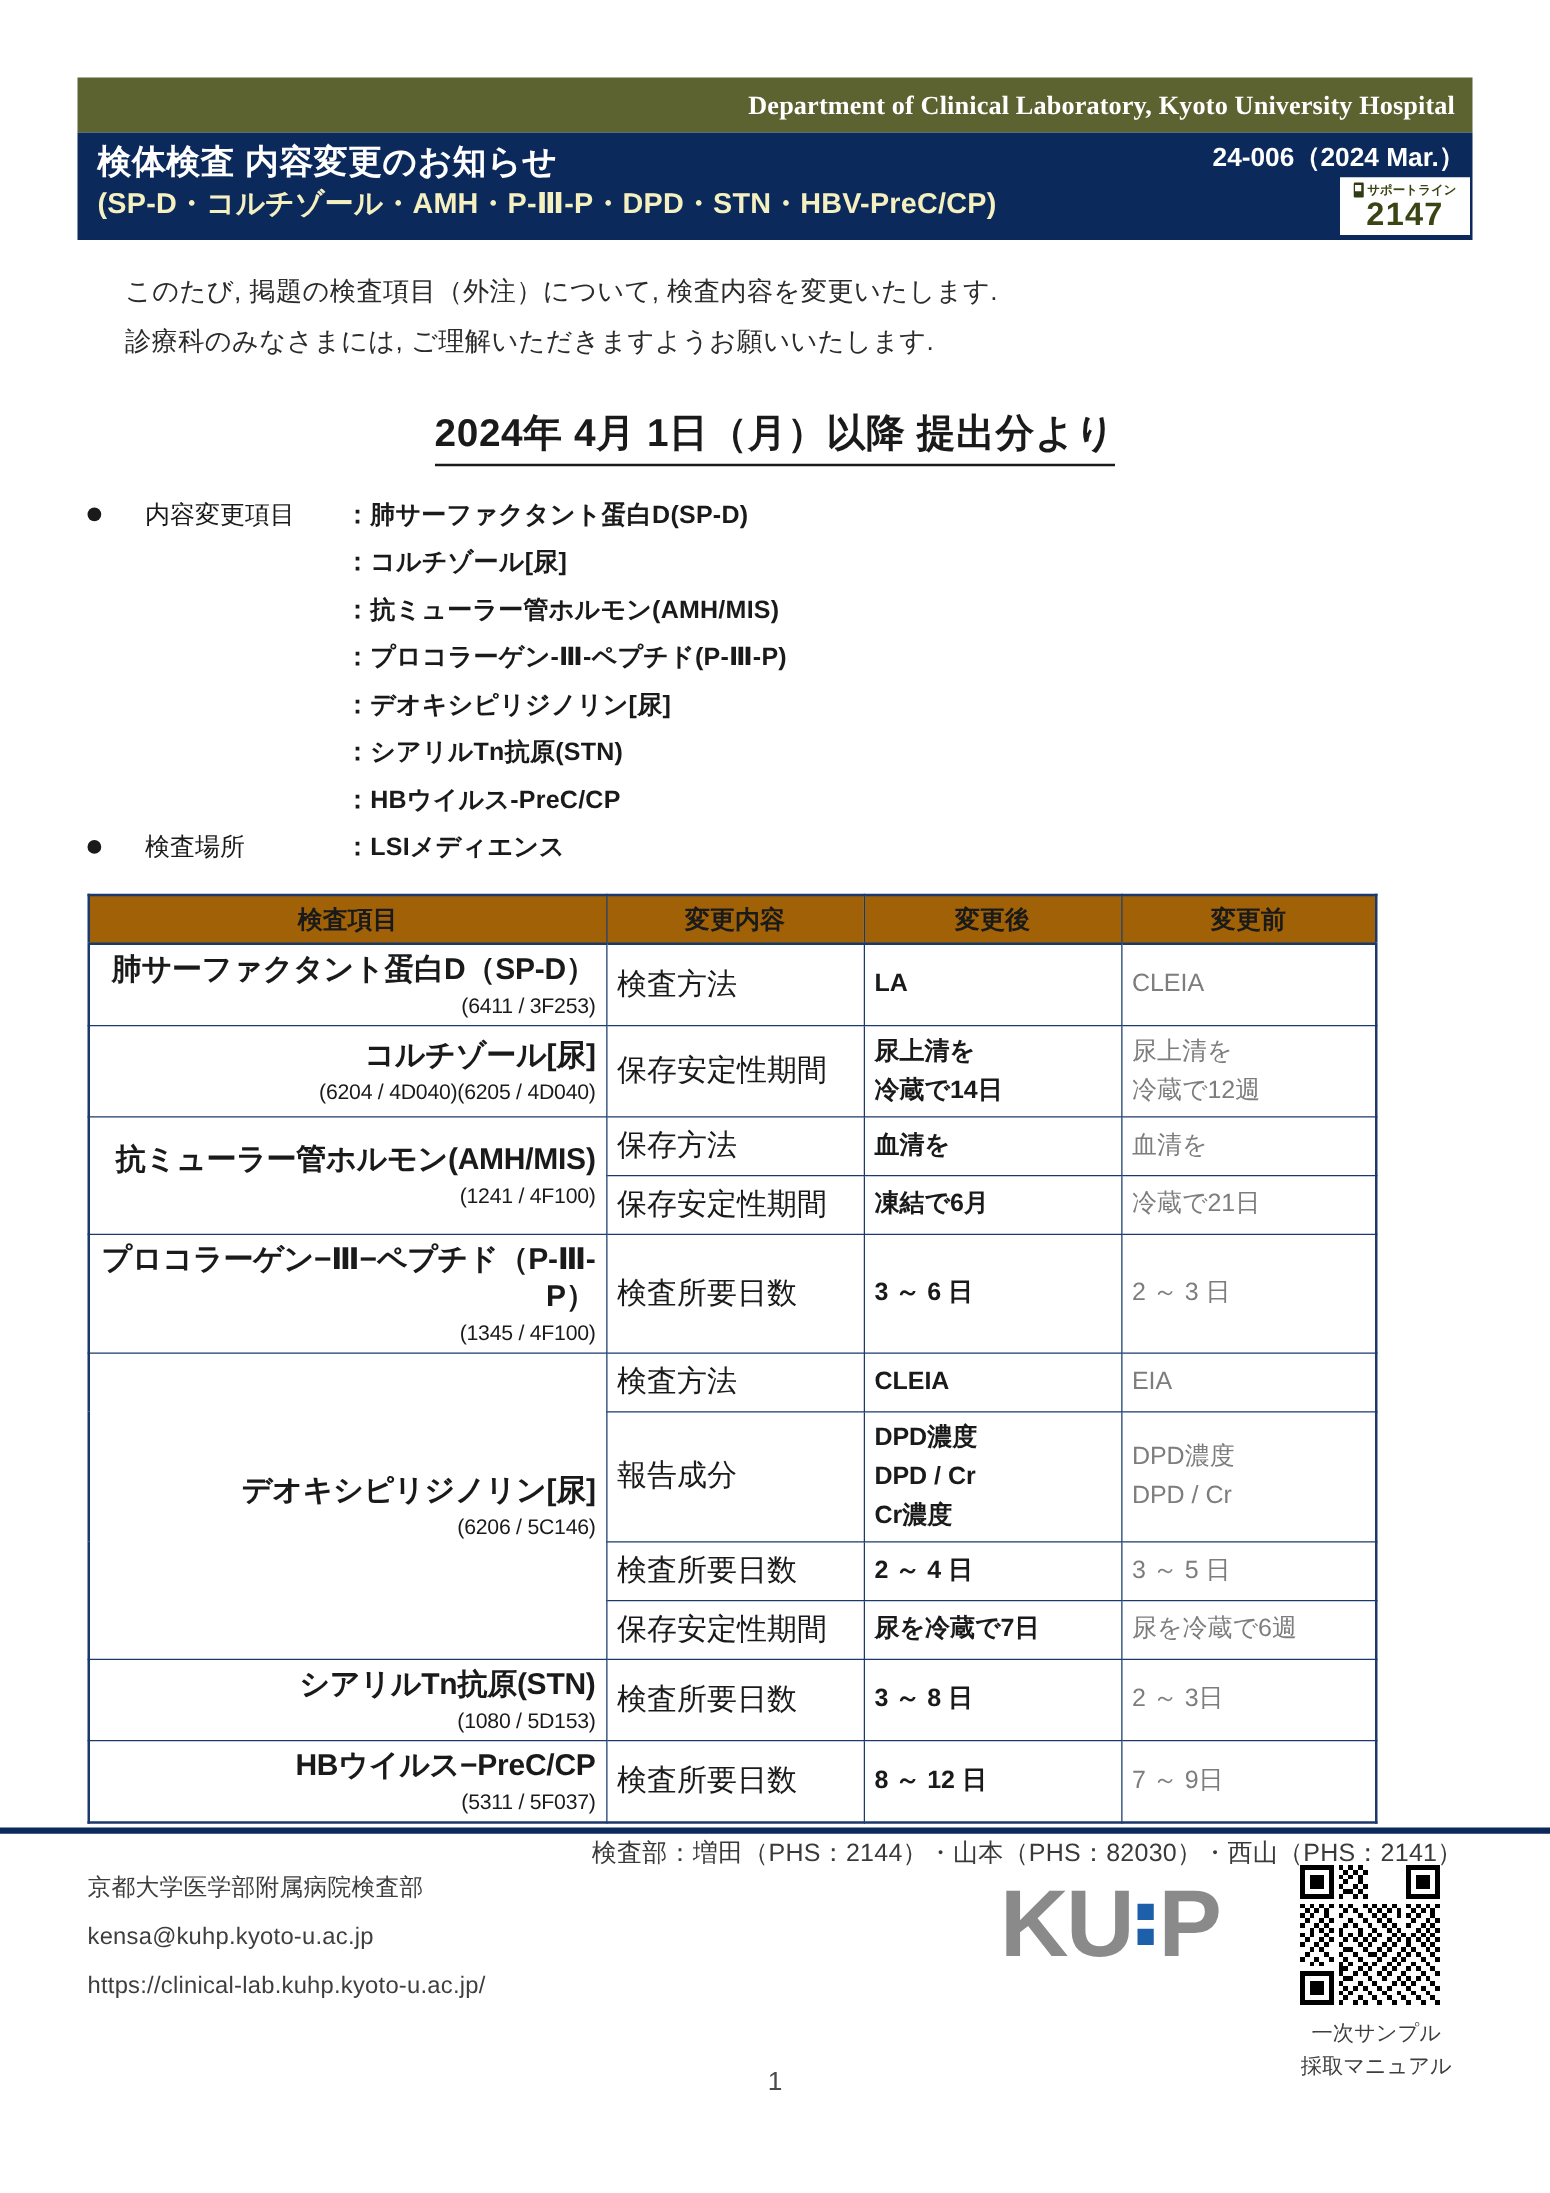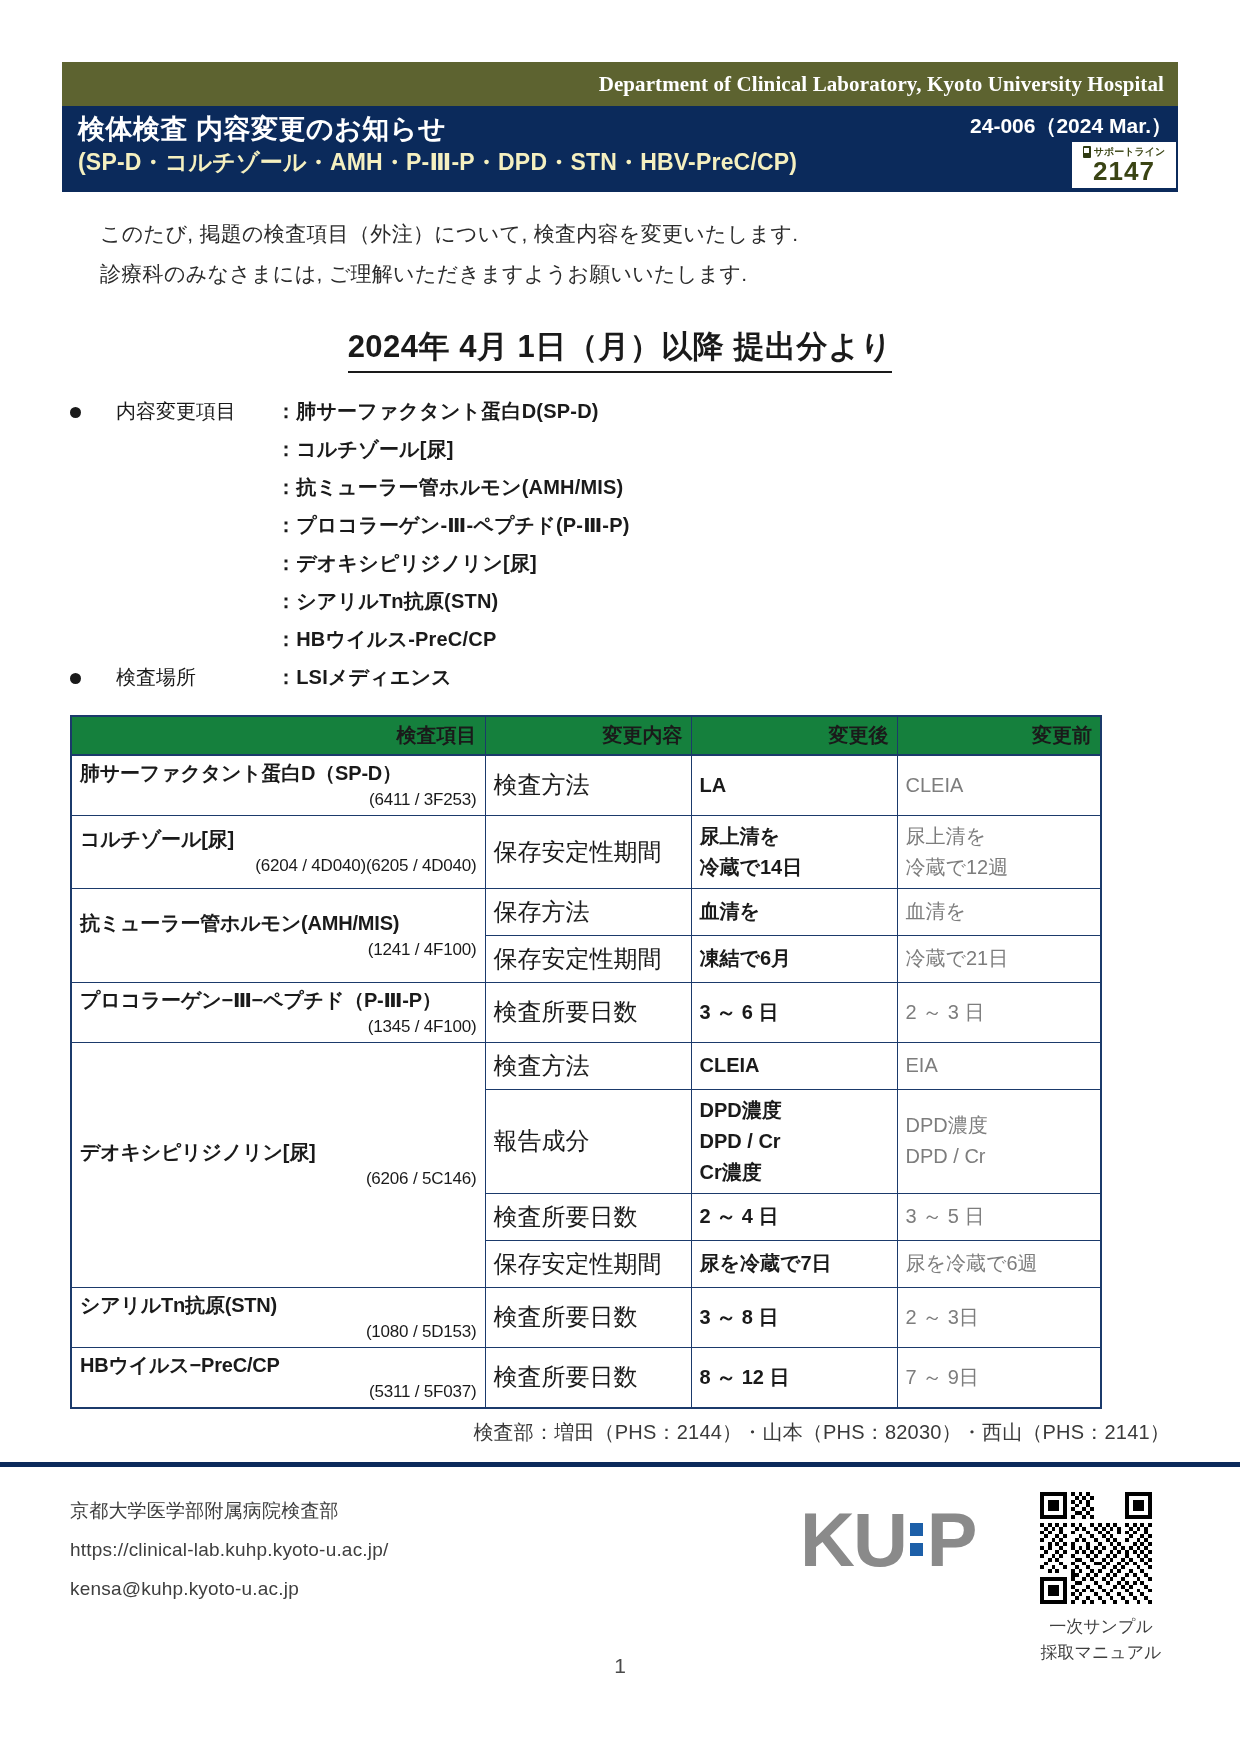--- a/index.html
+++ b/index.html
@@ -116,34 +116,34 @@
     width: 1030px;
     border-collapse: collapse;
     table-layout: fixed;
   }
   table.chg th, table.chg td {
     border: 1px solid #1b3a6b;
     padding: 5px 8px;
     vertical-align: middle;
   }
   table.chg thead th {
-    background: #15803d;
-    text-align: right;
+    background: #a16207;
+    text-align: center;
     font-size: 20px; font-weight: bold; color: #1a1a1a;
     height: 26px;
     border-bottom: 2px solid #1b3a6b;
   }
   table.chg { border: 2px solid #1b3a6b; }
   col.c1 { width: 414px; }
   col.c2 { width: 206px; }
   col.c3 { width: 206px; }
   col.c4 { width: 204px; }
 
   td.item { padding: 6px 10px 6px 8px; }
-  .item-name { font-size: 20px; font-weight: bold; line-height: 1.25; letter-spacing: -.2px; }
+  .item-name { font-size: 24px; font-weight: bold; line-height: 1.25; letter-spacing: -.2px; text-align: right; }
   .item-code { font-size: 17px; text-align: right; margin-top: 4px; color: #1a1a1a; letter-spacing: -.2px; }
   td.what { font-size: 24px; font-weight: 500; line-height: 1.5; }
   td.after { font-size: 20px; font-weight: bold; line-height: 1.55; }
   td.before { font-size: 20px; font-weight: 400; color: #7d7d7d; line-height: 1.55; }
   .ln { display: block; }
 
   .contact-line {
     margin: 10px 70px 0 0;
     text-align: right;
     font-size: 20px;
@@ -435,22 +435,22 @@
         </tr>
       </tbody>
   </table>
 
   <div class="contact-line">検査部：増田（PHS：2144）・山本（PHS：82030）・西山（PHS：2141）</div>
 
   <div class="foot-rule"></div>
   <div class="footer">
     <div class="foot-left">
       <div>京都大学医学部附属病院検査部</div>
+      <div>kensa@kuhp.kyoto-u.ac.jp</div>
       <div>https://clinical-lab.kuhp.kyoto-u.ac.jp/</div>
-      <div>kensa@kuhp.kyoto-u.ac.jp</div>
     </div>
     <div class="kuhp-logo">
       <span>KU</span>
       <span class="kuhp-colon">
           <span></span>
           <span></span>
         </span>
       <span>P</span>
     </div>
     <div class="qr-box">

